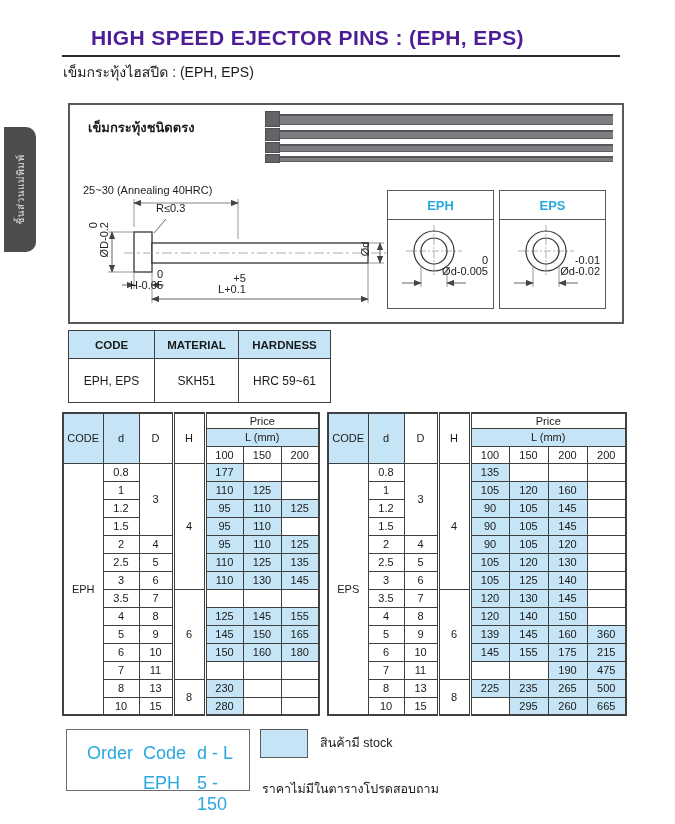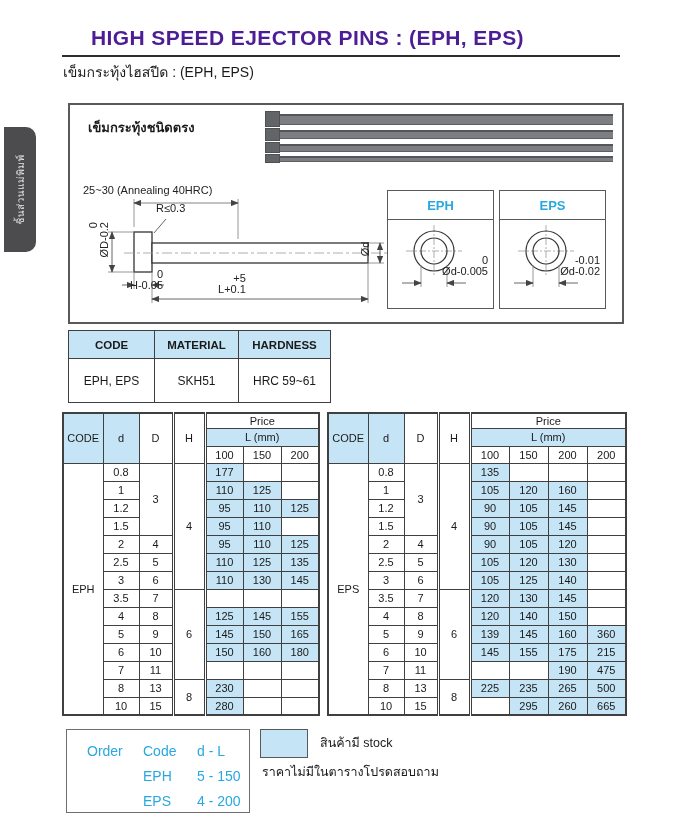--- a/index.html
+++ b/index.html
@@ -55,27 +55,27 @@
                         font-size:11px;font-weight:normal;overflow:hidden;}
   .ptable thead tr:nth-child(1){height:15px;}
   .ptable thead tr:nth-child(2){height:18px;}
   .ptable thead tr:nth-child(3){height:17px;}
   .ptable tbody tr{height:18px;}
   .hblue{background:#c5e5f6;}
   .stock{background:#c5e5f6;}
   .col-h{border-left:3px double #404041 !important;border-right:3px double #404041 !important;}
 
   
-  .order-box{left:66px;top:729px;width:184px;height:84px;border:1.5px solid #6d6e71;
+  .order-box{left:66px;top:729px;width:184px;height:62px;border:1.5px solid #6d6e71;
              display:grid;grid-template-columns:56px 54px auto;align-content:start;
              padding:13px 0 0 20px;row-gap:9px;box-sizing:border-box;
-             color:#29a8e0;font-size:14px;}
+             color:#29a8e0;font-size:18px;}
   .legend-swatch{left:260px;top:729px;width:46px;height:27px;background:#c5e5f6;border:1px solid #58595b;}
   .legend-label{left:320px;top:733px;font-size:12.5px;}
-  .price-note{left:262px;top:762px;font-size:12.5px;}
+  .price-note{left:262px;top:779px;font-size:12.5px;}
 </style>
 </head>
 <body>
 
 <div class="page">
 
   <div class="abs side-tab">
     <span>ชิ้นส่วนแม่พิมพ์</span>
   </div>
 

